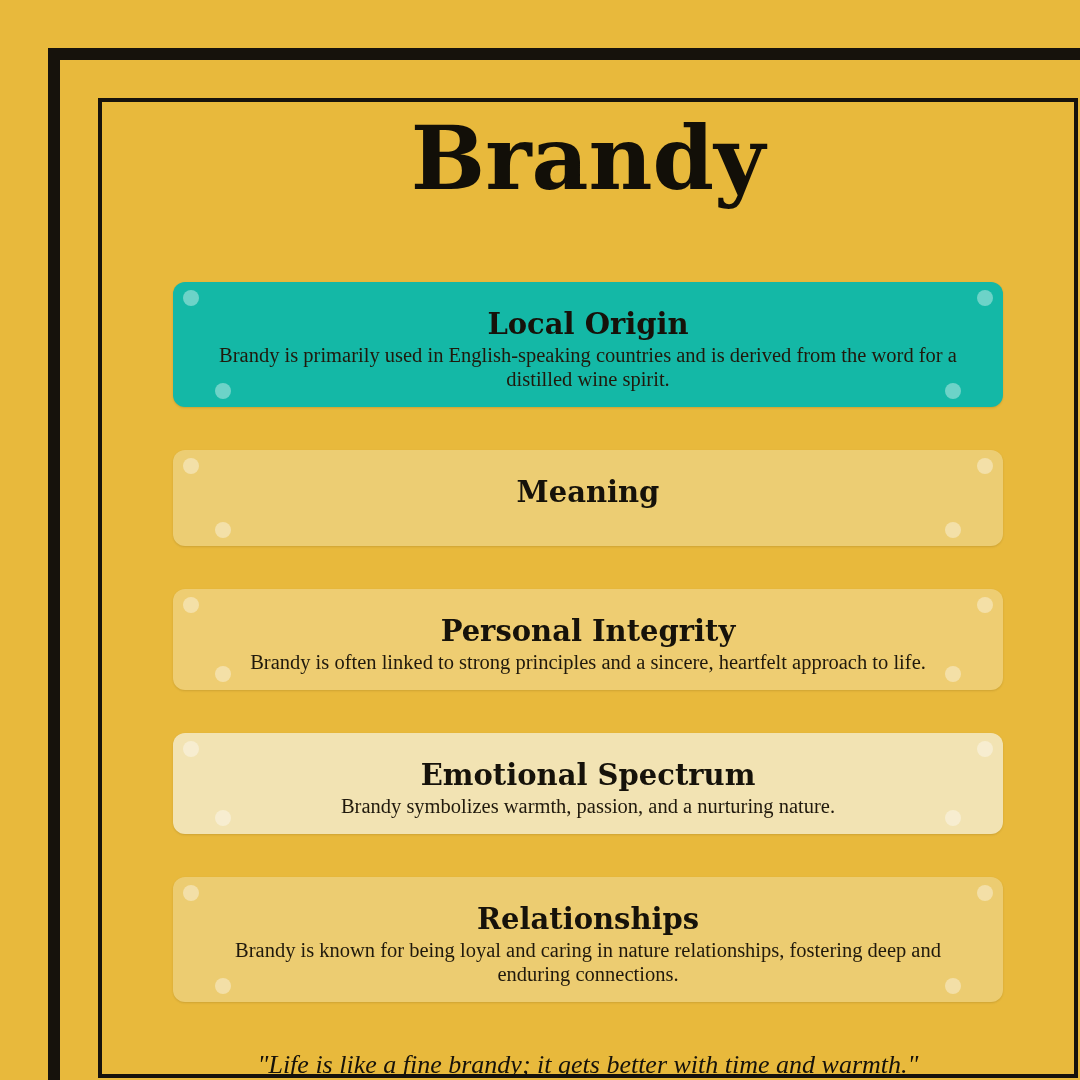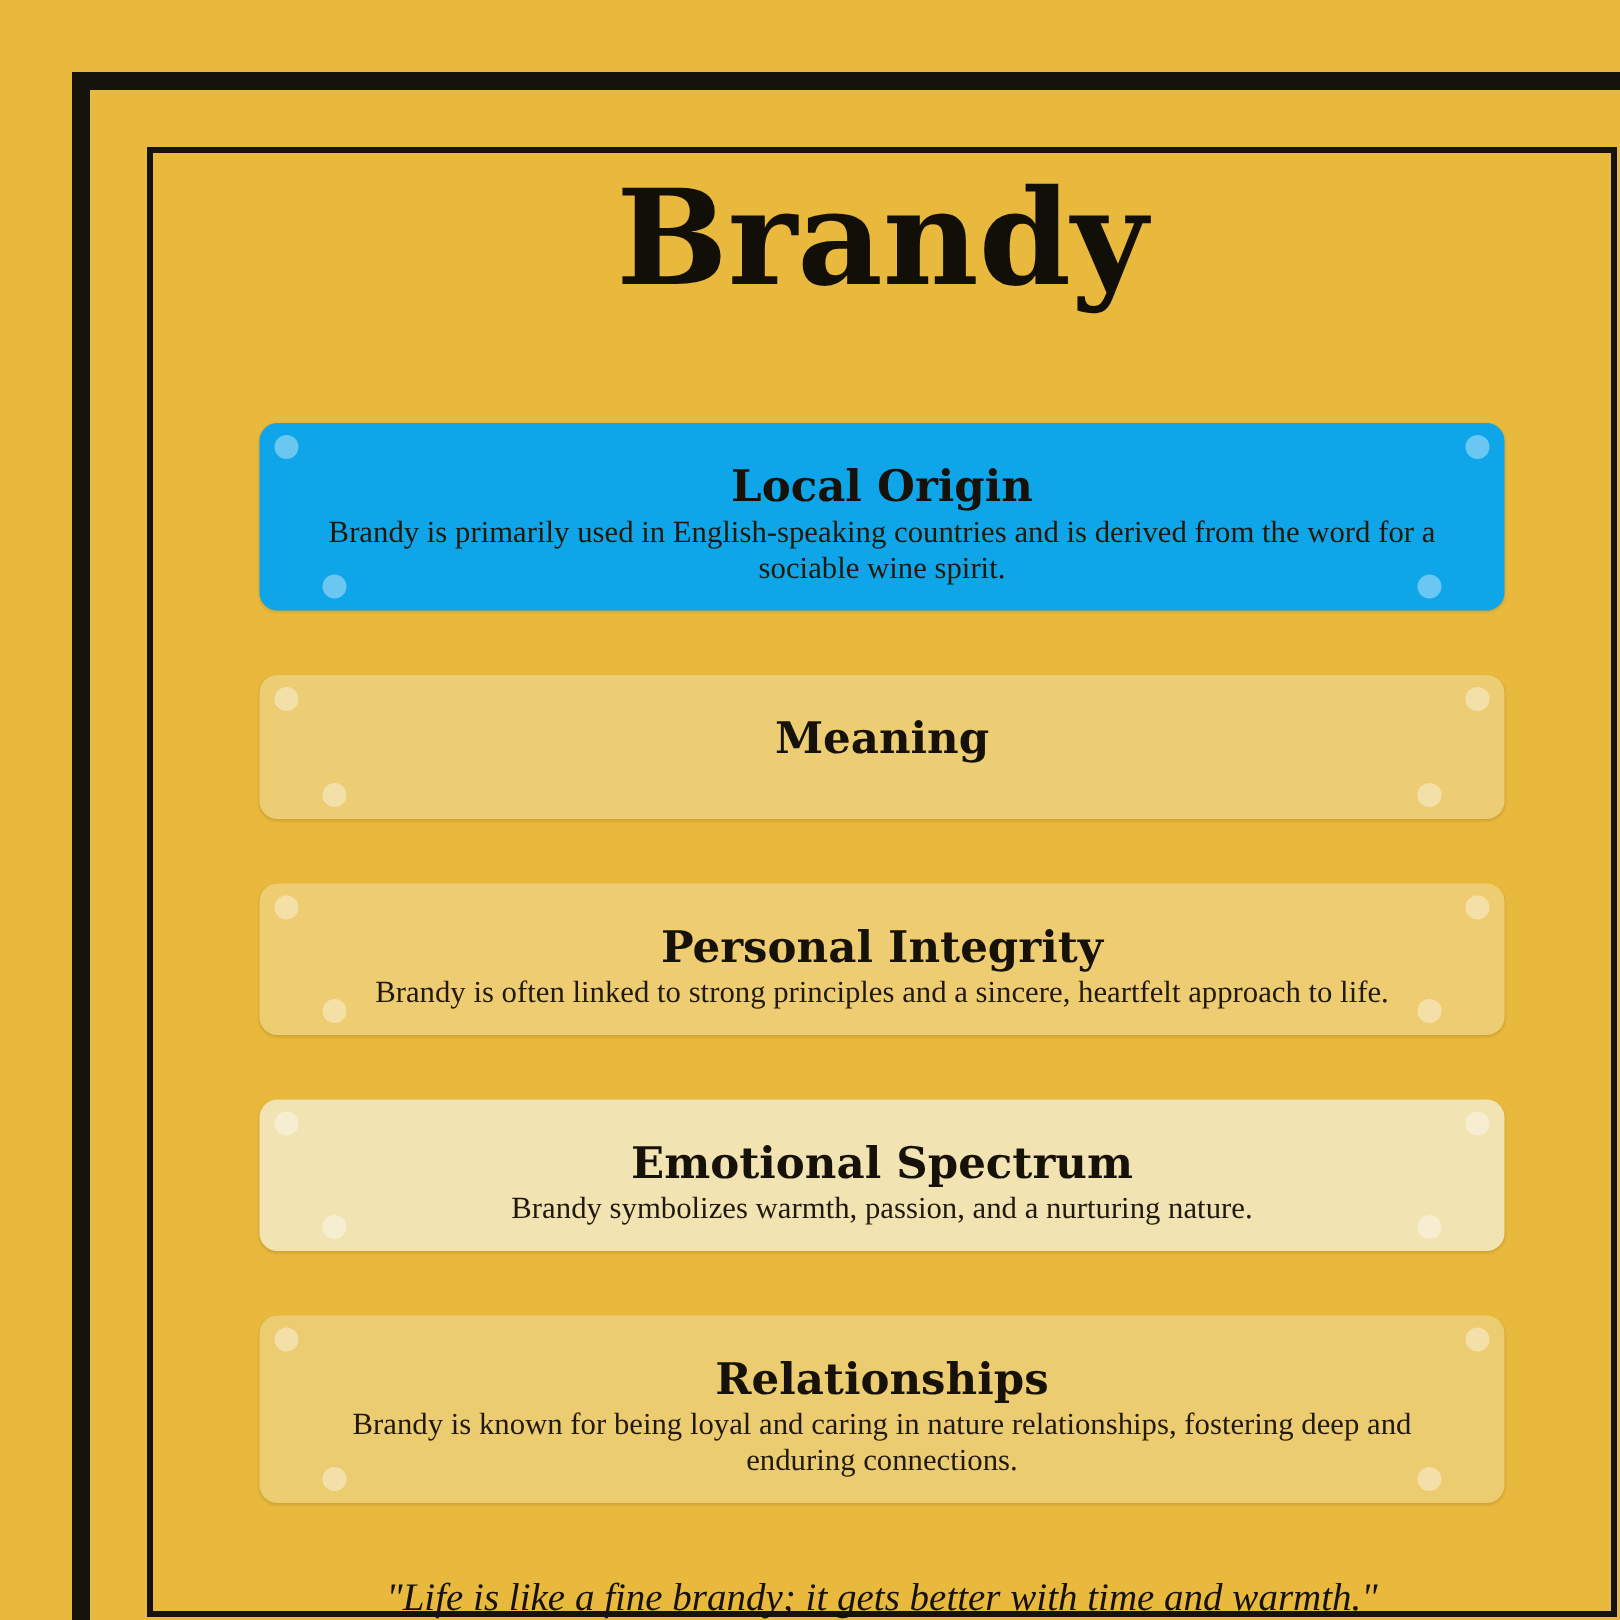--- a/index.html
+++ b/index.html
@@ -68,21 +68,21 @@
   .section {
     position: relative;
     border-radius: 12px;
     padding: 10px 46px 16px 46px;
     text-align: center;
     min-height: 96px;
     box-shadow: 0 1px 2px rgba(90,60,10,0.18);
   }
 
   
-  .tint-a { background: #0ea5e9; text-align: center; }
+  .tint-a { background: #14b8a6; text-align: center; }
   .tint-b { background: #eccd73; }
   .tint-c { background: #f2e3b3; }
   .tint-d { background: #eecd72; }
   .tint-e { background: #f1e0ae; }
   .tint-f { background: #eccc71; }
 
   
   .section::before,
   .section::after {
     content: "";
@@ -159,21 +159,21 @@
   <div class="inner-frame"></div>
 
   <div class="content">
 
     <div class="title">Brandy</div>
 
     <div class="sections">
 
       <div class="section tint-a">
         <h2>Local Origin</h2>
-        <p>Brandy is primarily used in English-speaking countries and is derived from the word for a sociable wine spirit.</p>
+        <p>Brandy is primarily used in English-speaking countries and is derived from the word for a distilled wine spirit.</p>
         <div class="dots-bottom">
           <span class="l"></span>
           <span class="r"></span>
         </div>
       </div>
 
       <div class="section tint-b">
         <h2>Meaning</h2>
         <div class="dots-bottom">
           <span class="l"></span>

